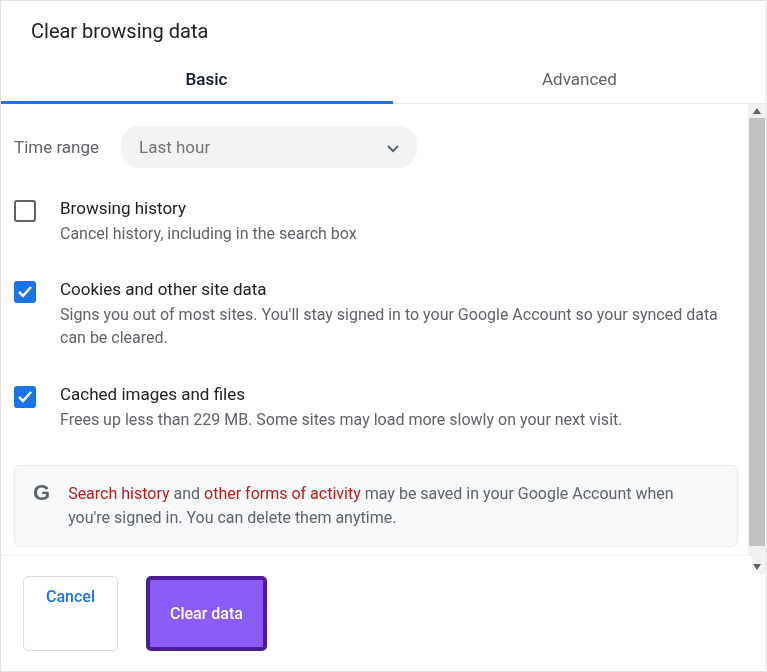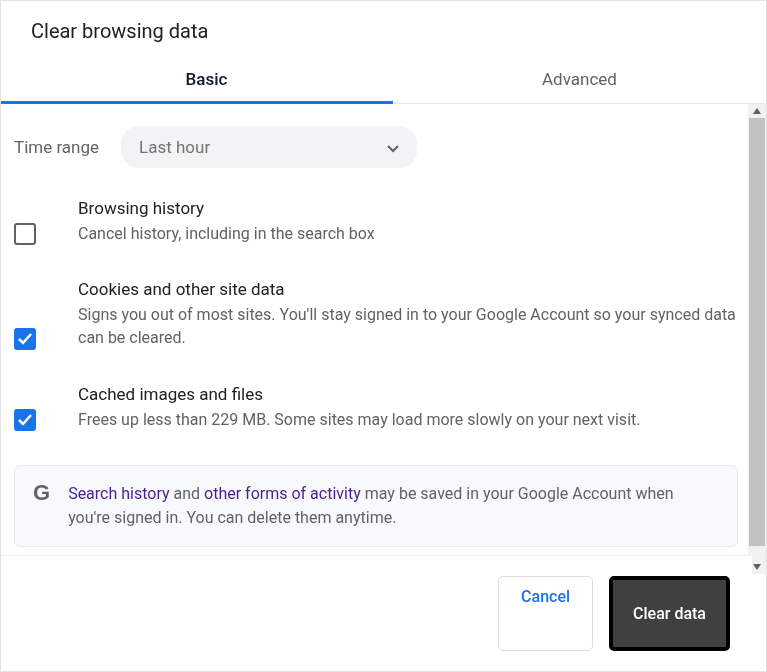--- a/index.html
+++ b/index.html
@@ -68,23 +68,23 @@
     min-width: 296px;
     display: flex;
     align-items: center;
     justify-content: space-between;
     font-size: 17px;
     color: #737373;
     cursor: pointer;
   }
   .option-row {
     display: flex;
-    gap: 42px;
+    gap: 24px;
     margin-bottom: 34px;
-    align-items: flex-end;
+    align-items: flex-start;
   }
   .checkbox {
     width: 22px;
     height: 22px;
     border: 2px solid #5f6368;
     border-radius: 3px;
     flex-shrink: 0;
     margin-top: 2px;
     cursor: pointer;
     display: flex;
@@ -122,21 +122,21 @@
     font-weight: 600;
     color: #5f6368;
     line-height: 1;
     flex-shrink: 0;
   }
   .info-text {
     font-size: 16px;
     color: #5f6368;
     line-height: 1.5;
   }
-  .info-text .link { color: #4c1d95; cursor: pointer; }
+  .info-text .link { color: #b91c1c; cursor: pointer; }
   .scrollbar {
     position: absolute;
     right: 0; top: 0; bottom: 0;
     width: 18px;
     background: #f1f1f1;
   }
   .scroll-thumb {
     position: absolute;
     left: 1px; right: 1px;
     top: 14px; bottom: 28px;
@@ -151,43 +151,43 @@
     justify-content: center;
     cursor: pointer;
   }
   .scroll-arrow.up { top: 0; }
   .scroll-arrow.down { bottom: 0; }
   .footer {
     position: absolute;
     left: 0; right: 14px; bottom: 0;
     padding: 20px 22px;
     display: flex;
-    justify-content: flex-end;
-    gap: 16px;
+    justify-content: flex-start;
+    gap: 28px;
     background: #fff;
     border-top: 1px solid #f0f0f0;
   }
   .btn {
     padding: 10px 22px;
     border-radius: 5px;
     font-size: 16px;
     cursor: pointer;
     border: 1px solid transparent;
   }
   .btn-cancel {
     color: #1a73e8;
     background: #fff;
     border: 1px solid #dadce0;
     font-weight: 500;
   }
   .btn-primary {
-    background: #404040;
+    background: #8b5cf6;
     color: #fff;
     font-weight: 500;
-    border: 4px solid #000000;
+    border: 4px solid #4c1d95;
     padding: 24px 20px;
   }
 </style>
 </head>
 <body>
 
 <div class="title">Clear browsing data</div>
 
 <div class="tabs">
   <div class="tab active">Basic</div>

